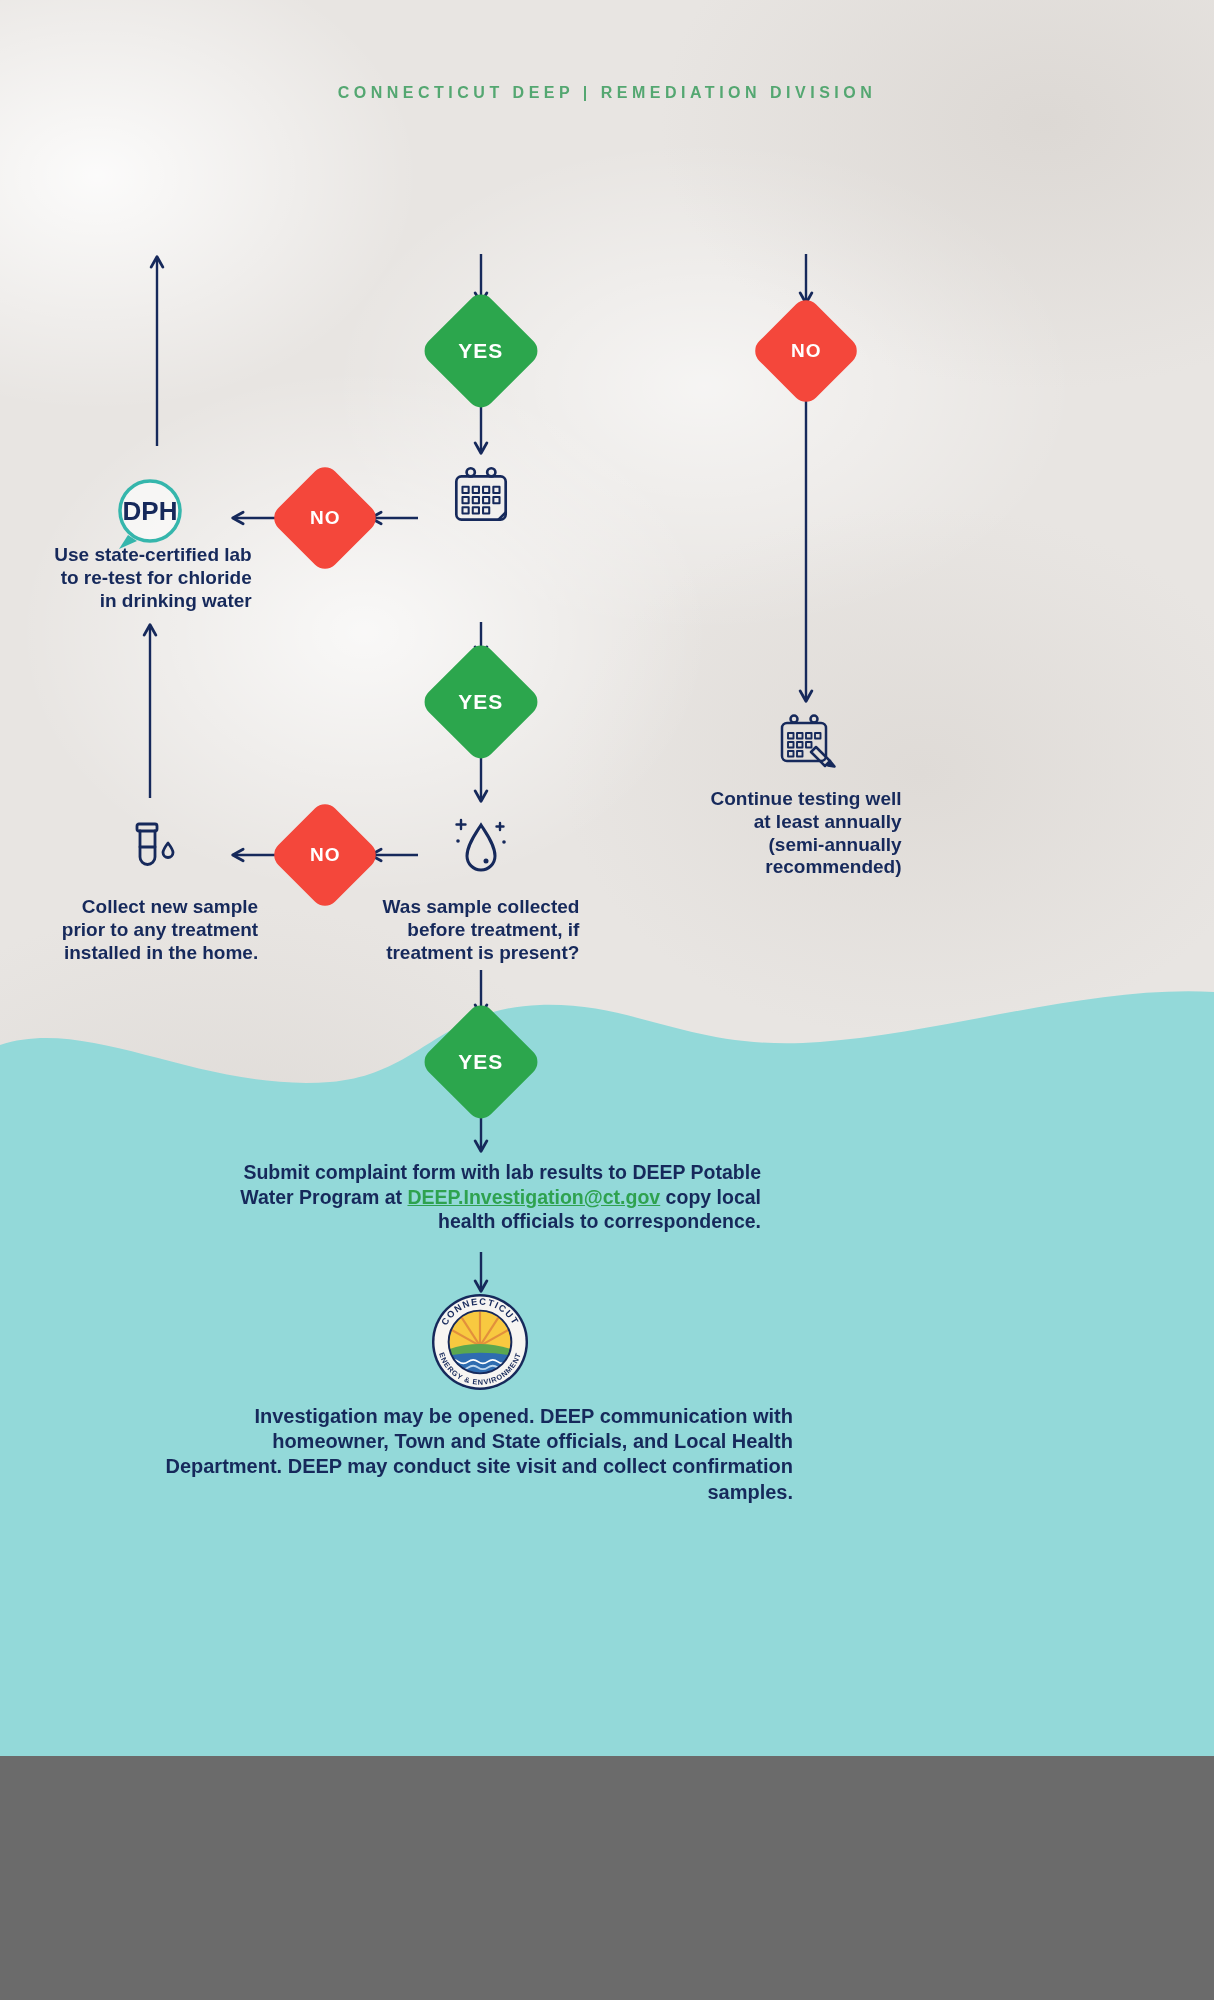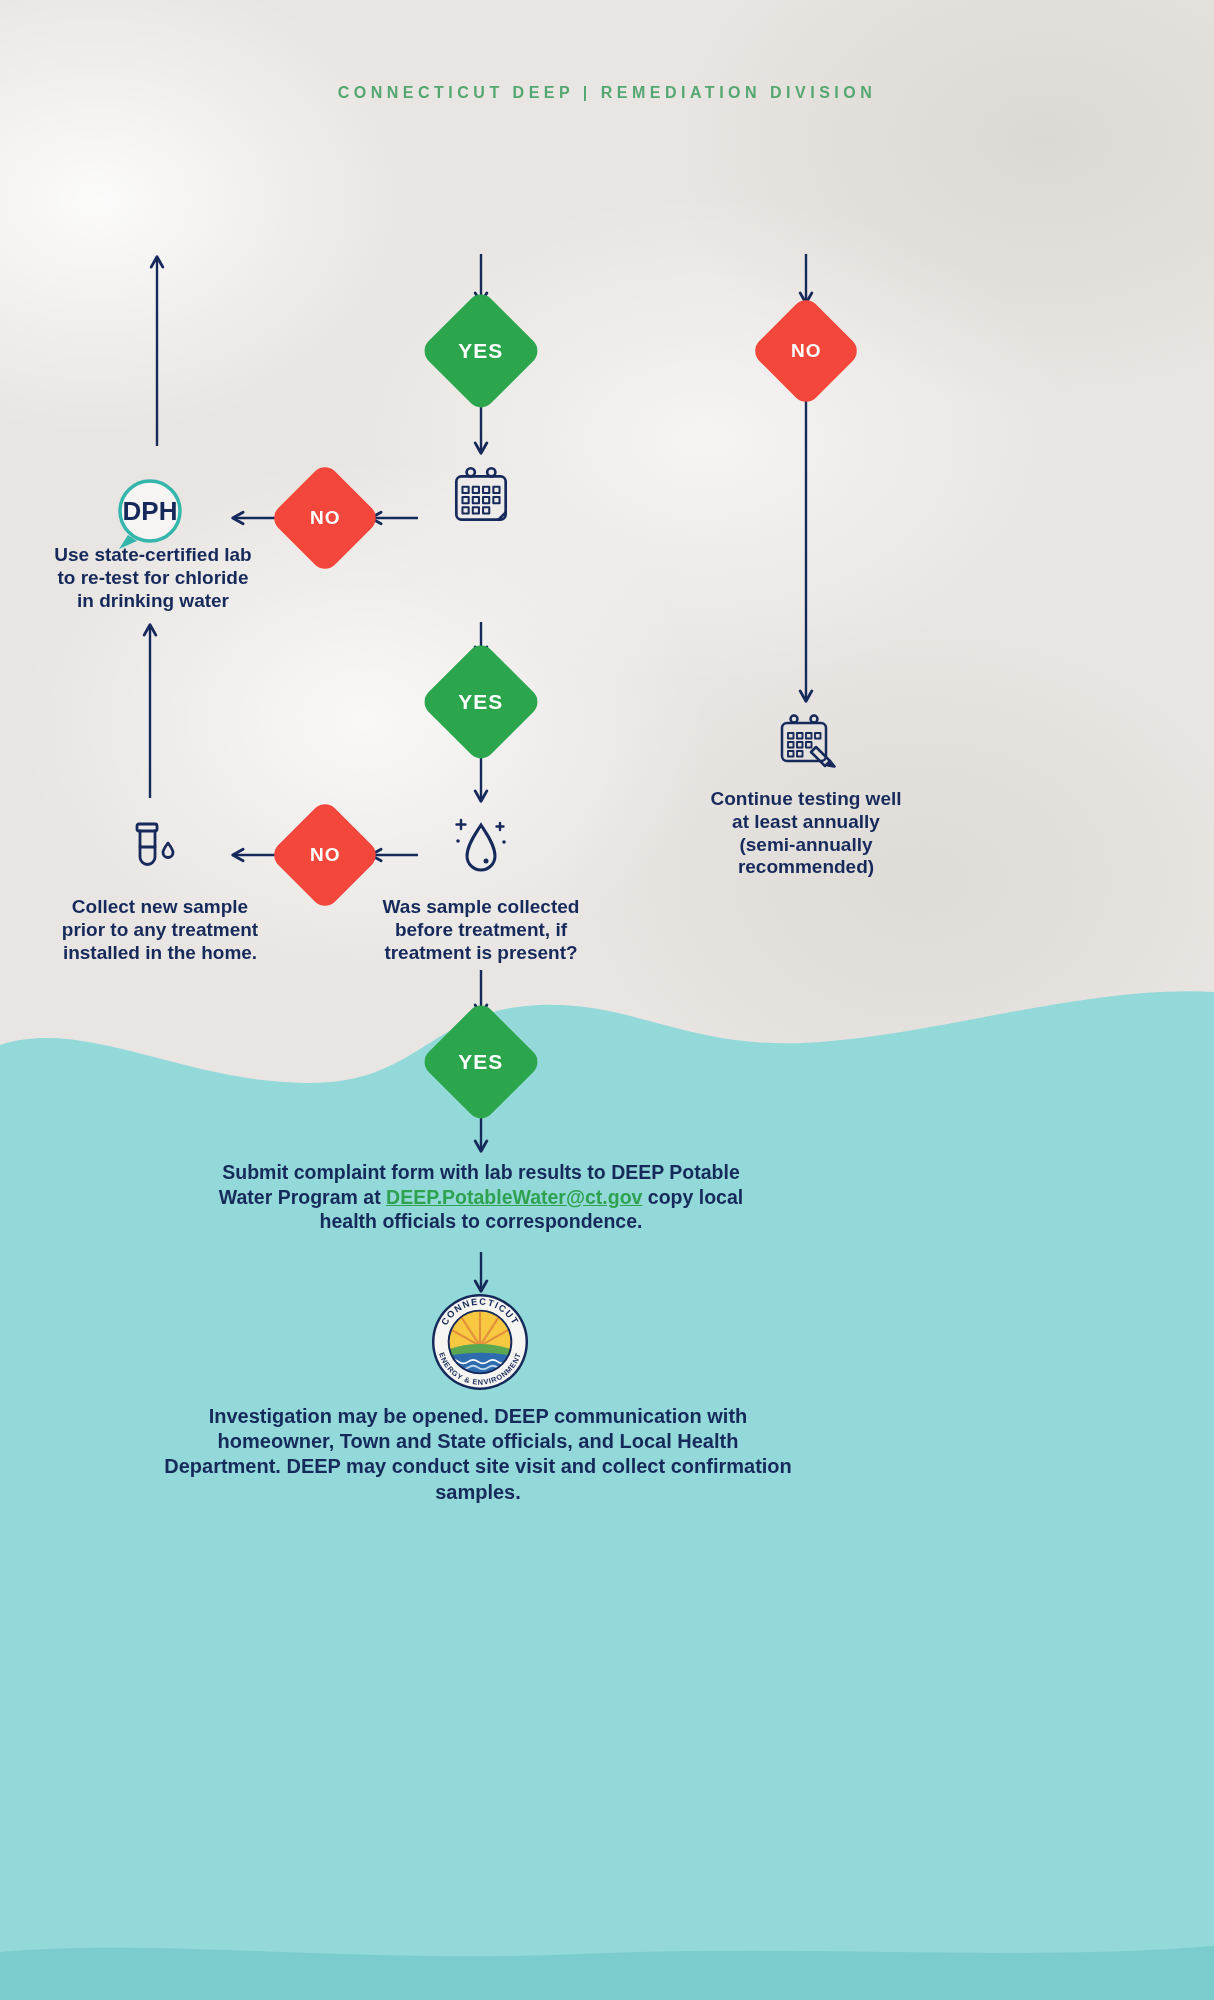--- a/index.html
+++ b/index.html
@@ -1,20 +1,20 @@
 <!DOCTYPE html>
 <html><head>
 <meta charset="utf-8">
 <style>
   * { margin:0; padding:0; box-sizing:border-box; }
   html,body { background:#6b6b6b; }
   body { font-family:"Liberation Sans", sans-serif; }
 
   .canvas {
-    position:relative; width:1214px; height:2000px; margin:0 auto; overflow:hidden;
+    position:relative; width:1214px; height:1756px; margin:0 auto; overflow:hidden;
     background:
       radial-gradient(ellipse 520px 380px at 8% 10%, rgba(255,255,255,.85), rgba(255,255,255,0) 62%),
       radial-gradient(ellipse 620px 430px at 86% 7%, rgba(211,206,201,.55), rgba(211,206,201,0) 62%),
       radial-gradient(ellipse 540px 410px at 30% 36%, rgba(255,255,255,.75), rgba(255,255,255,0) 64%),
       radial-gradient(ellipse 580px 430px at 76% 44%, rgba(214,209,204,.5), rgba(214,209,204,0) 62%),
       radial-gradient(ellipse 660px 470px at 18% 68%, rgba(208,203,198,.45), rgba(208,203,198,0) 62%),
       radial-gradient(ellipse 620px 410px at 58% 22%, rgba(255,255,255,.6), rgba(255,255,255,0) 60%),
       #e8e5e2;
   }
 
@@ -38,21 +38,21 @@
   .diamond.no  { width:80px; height:80px; background:#f4473b; }
   .diamond span {
     transform:rotate(-45deg); color:#ffffff; font-weight:bold;
     font-size:21px; letter-spacing:1px;
   }
   .diamond.no span { font-size:19px; }
 
   .node { position:absolute; transform:translate(-50%,-50%); }
 
   .txt {
-    position:absolute; transform:translateX(-50%); text-align:center;
+    position:absolute; transform:translateX(-50%); text-align:right;
     color:#16295b; font-weight:bold; font-size:19px; line-height:1.2;
     white-space:pre-line;
   }
   .txt.wide { white-space:normal; font-size:19.5px; line-height:1.26; }
   .email-link { color:#2ea24f; text-decoration:underline; font-weight:bold; cursor:pointer; }
 </style>
 </head>
 <body>
 
 <div class="canvas">
@@ -224,18 +224,18 @@
 treatment is present?</div>
   <div class="txt" style="left:148px; top:896px;margin-left:12px;">Collect new sample
 prior to any treatment
 installed in the home.</div>
   <div class="txt" style="left:806px; top:788px;">Continue testing well
 at least annually
 (semi-annually
 recommended)</div>
 
   <div class="txt wide" style="left:481px; top:1160px; width:560px;">
-    <span>Submit complaint form with lab results to DEEP Potable Water Program at </span><a class="email-link" href="#">DEEP.PotableWater@ct.gov</a><span> copy local health officials to correspondence.</span>
+    <span>Submit complaint form with lab results to DEEP Potable Water Program at </span><a class="email-link" href="#">DEEP.Investigation@ct.gov</a><span> copy local health officials to correspondence.</span>
   </div>
 
   <div class="txt wide" style="left:478px; top:1404px; width:630px; font-size:20px;">Investigation may be opened. DEEP communication with homeowner, Town and State officials, and Local Health Department. DEEP may conduct site visit and collect confirmation samples.</div>
 
 </div>
 
 </body></html>

